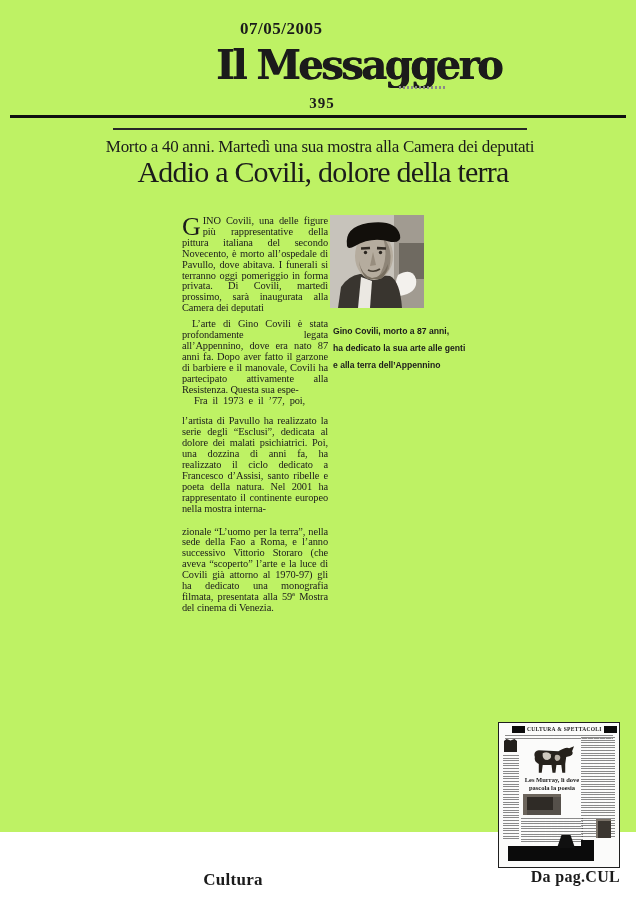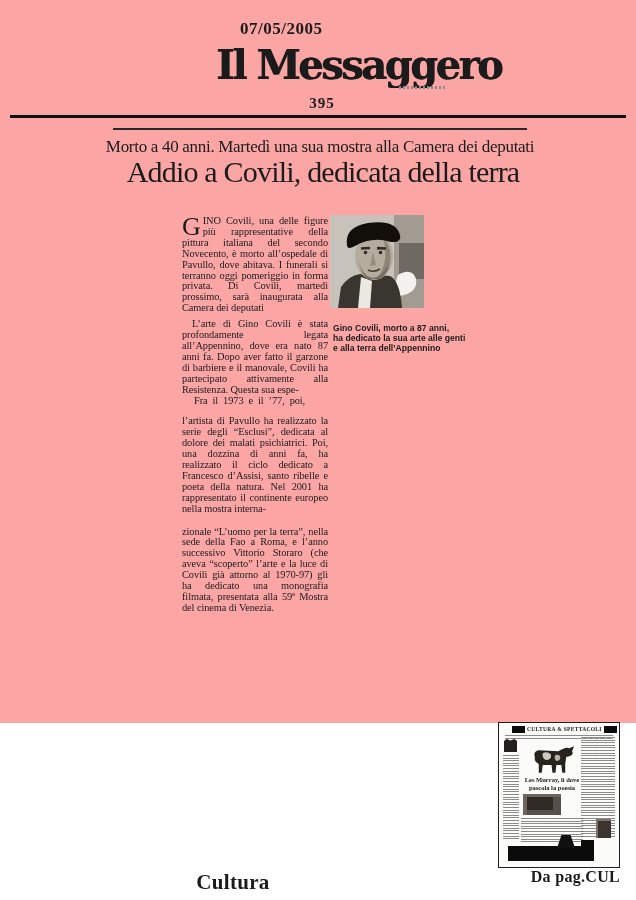--- a/index.html
+++ b/index.html
@@ -1,18 +1,18 @@
 <!DOCTYPE html>
 <html lang="it"><head>
 <meta charset="utf-8">
 <style>
   html,body{margin:0;padding:0;}
   body{width:636px;height:900px;background:#ffffff;overflow:hidden;
        font-family:"Liberation Serif","DejaVu Serif",serif;color:#1b1b1b;}
-  .page{position:relative;width:636px;height:723px;background:#fca5a5;}
+  .page{position:relative;width:636px;height:832px;background:#bef264;}
 
   
   .clip-date{position:absolute;top:19px;left:240px;font-size:17px;font-weight:bold;letter-spacing:.5px;}
   .masthead{position:absolute;top:44px;left:216px;font-family:"DejaVu Serif","Liberation Serif",serif;
             font-weight:bold;font-size:40px;line-height:40px;letter-spacing:-2.5px;
             transform:scaleY(1.04);text-shadow:.6px 0 0 currentColor;}
   .tagline{position:absolute;top:86px;left:399px;width:48px;height:3px;
            background:repeating-linear-gradient(to right,#8a8a8a 0 2px,transparent 2px 4px);}
   .edition{position:absolute;top:95px;left:8px;width:628px;text-align:center;
            font-size:15px;font-weight:bold;letter-spacing:1px;}
@@ -36,25 +36,25 @@
   .p4b{text-indent:12px;word-spacing:2.5px;}
   .p5{margin-top:10px !important;}
   .p6{margin-top:12px !important;}
   .drop-cap{float:left;font-size:26px;line-height:20px;padding:1px 2px 0 0;}
 
   
   .photo{position:absolute;top:215px;left:330px;width:94px;height:93px;overflow:hidden;
          filter:contrast(1.02);}
   .caption{position:absolute;top:323px;left:333px;width:140px;
            font-family:"Liberation Sans","DejaVu Sans",sans-serif;
-           font-size:8.6px;font-weight:bold;line-height:10px;white-space:pre-line;}
+           font-size:8.6px;font-weight:bold;line-height:17px;white-space:pre-line;}
 
   
   .section-label{position:absolute;top:870px;left:180px;width:106px;text-align:center;
-                 font-size:21px;font-weight:bold;letter-spacing:.3px;}
+                 font-size:17px;font-weight:bold;letter-spacing:.3px;}
   .from-page{position:absolute;top:868px;right:16px;font-size:16px;font-weight:bold;letter-spacing:.3px;}
 
   
   .thumb{position:absolute;top:722px;left:498px;width:122px;height:146px;
          border:1.5px solid #1f1f1f;box-sizing:border-box;background:#fbfbfa;}
   .thumb *{box-sizing:border-box;}
   .t-head{position:absolute;top:3px;left:13px;right:13px;display:flex;align-items:center;gap:2px;}
   .t-head .blk{width:13px;height:7px;background:#0c0c0c;flex:0 0 auto;}
   .t-head .t-title{flex:1;text-align:center;font-size:5.5px;font-weight:bold;
                    letter-spacing:.3px;line-height:7px;white-space:nowrap;}
@@ -85,21 +85,21 @@
 <div class="page">
 
   <div class="clip-date">07/05/2005</div>
   <div class="masthead">Il Messaggero</div>
   <div class="tagline"></div>
   <div class="edition">395</div>
   <div class="rule-thick"></div>
 
   <div class="rule-thin"></div>
   <div class="kicker">Morto a 40 anni. Martedì una sua mostra alla Camera dei deputati</div>
-  <div class="headline">Addio a Covili, dedicata della terra</div>
+  <div class="headline">Addio a Covili, dolore della terra</div>
 
   <div class="body-col">
     <p><span class="drop-cap">G</span><span>INO Covili, una delle figure più rappresentative della pittura italiana del secondo Novecento, è morto all’ospedale di Pavullo, dove abitava. I funerali si terranno oggi pomeriggio in forma privata. Di Covili, martedì prossimo, sarà inaugurata alla Camera dei deputati</span></p>
     <p class="p3">L’arte di Gino Covili è stata profondamente legata all’Appennino, dove era nato 87 anni fa. Dopo aver fatto il garzone di barbiere e il manovale, Covili ha partecipato attivamente alla Resistenza. Questa sua espe-</p>
     <p class="p4b">Fra il 1973 e il ’77, poi,</p>
     <p class="p5">l’artista di Pavullo ha realizzato la serie degli “Esclusi”, dedicata al dolore dei malati psichiatrici. Poi, una dozzina di anni fa, ha realizzato il ciclo dedicato a Francesco d’Assisi, santo ribelle e poeta della natura. Nel 2001 ha rappresentato il continente europeo nella mostra interna-</p>
     <p class="p6">zionale “L’uomo per la terra”, nella sede della Fao a Roma, e l’anno successivo Vittorio Storaro (che aveva “scoperto” l’arte e la luce di Covili già attorno al 1970-97) gli ha dedicato una monografia filmata, presentata alla 59ª Mostra del cinema di Venezia.</p>
   </div>
 
   <div class="photo">

